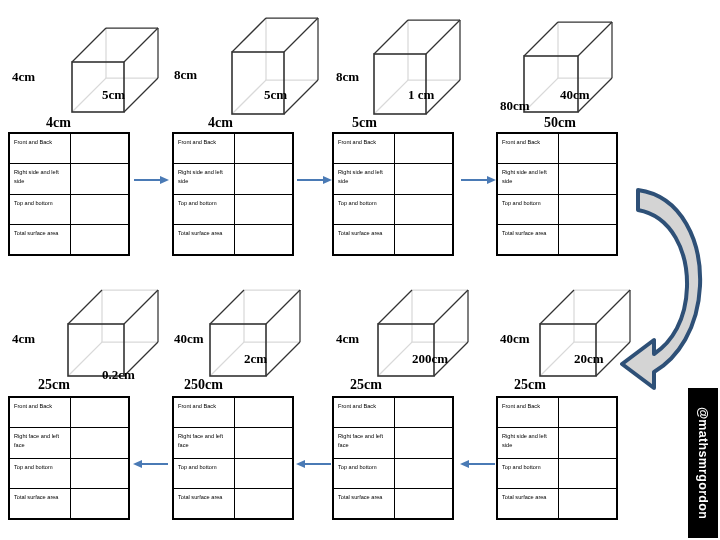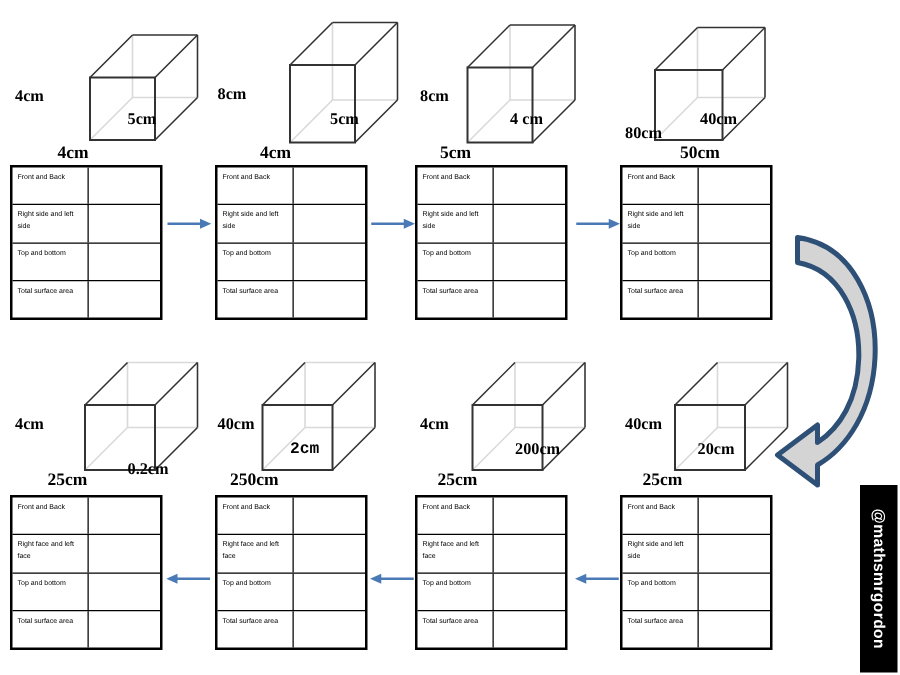--- a/index.html
+++ b/index.html
@@ -129,21 +129,21 @@
           <path d="M36 62 L36 2" fill="none" stroke="#d9d9d9" stroke-width="1.25"></path>
           <path d="M36 2 L88 2" fill="none" stroke="#333333" stroke-width="1.25"></path>
           <path d="M88 2 L88 62" fill="none" stroke="#333333" stroke-width="1.25"></path>
           <path d="M2 36 L36 2" fill="none" stroke="#333333" stroke-width="1.25"></path>
           <path d="M54 36 L88 2" fill="none" stroke="#333333" stroke-width="1.25"></path>
           <path d="M54 96 L88 62" fill="none" stroke="#333333" stroke-width="1.25"></path>
           <rect x="2" y="36" width="52" height="60" fill="none" stroke="#333333" stroke-width="1.6"></rect>
         </svg>
       </div>
       <div class="dim dim-h" style="left: 2px; top: 62px;">8cm</div>
-      <div class="dim dim-d" style="left: 74px; top: 80px;">4 cm</div>
+      <div class="dim dim-d" style="left: 74px; top: 80px;">1 cm</div>
       <div class="dim dim-w" style="left: 18px; top: 108px;">5cm</div>
     </div>
     <div class="sa-table" style="left: 332px; top: 132px; width: 122px; height: 124px;">
       <div class="sa-row">
         <div class="sa-cell-label">Front and Back</div>
         <div class="sa-cell-value"></div>
       </div>
       <div class="sa-row">
         <div class="sa-cell-label">Right side and left side</div>
         <div class="sa-cell-value"></div>
@@ -234,21 +234,21 @@
           <path d="M36 54 L36 2" fill="none" stroke="#d9d9d9" stroke-width="1.25"></path>
           <path d="M36 2 L92 2" fill="none" stroke="#d9d9d9" stroke-width="1.25"></path>
           <path d="M92 2 L92 54" fill="none" stroke="#333333" stroke-width="1.25"></path>
           <path d="M2 36 L36 2" fill="none" stroke="#333333" stroke-width="1.25"></path>
           <path d="M58 36 L92 2" fill="none" stroke="#333333" stroke-width="1.25"></path>
           <path d="M58 88 L92 54" fill="none" stroke="#333333" stroke-width="1.25"></path>
           <rect x="2" y="36" width="56" height="52" fill="none" stroke="#333333" stroke-width="1.6"></rect>
         </svg>
       </div>
       <div class="dim dim-h" style="left: 2px; top: 60px;">40cm</div>
-      <div class="dim dim-d" style="left: 60px; top: 80px; font-family: Liberation Mono, monospace;">2cm</div>
+      <div class="dim dim-d" style="left: 72px; top: 80px;">2cm</div>
       <div class="dim dim-w" style="left: 12px; top: 106px;">250cm</div>
     </div>
     <div class="sa-table" style="left: 172px; top: 396px; width: 122px; height: 124px;">
       <div class="sa-row">
         <div class="sa-cell-label">Front and Back</div>
         <div class="sa-cell-value"></div>
       </div>
       <div class="sa-row">
         <div class="sa-cell-label">Right face and left face</div>
         <div class="sa-cell-value"></div>
@@ -304,21 +304,21 @@
           <path d="M36 54 L36 2" fill="none" stroke="#d9d9d9" stroke-width="1.25"></path>
           <path d="M36 2 L92 2" fill="none" stroke="#d9d9d9" stroke-width="1.25"></path>
           <path d="M92 2 L92 54" fill="none" stroke="#333333" stroke-width="1.25"></path>
           <path d="M2 36 L36 2" fill="none" stroke="#333333" stroke-width="1.25"></path>
           <path d="M58 36 L92 2" fill="none" stroke="#333333" stroke-width="1.25"></path>
           <path d="M58 88 L92 54" fill="none" stroke="#333333" stroke-width="1.25"></path>
           <rect x="2" y="36" width="56" height="52" fill="none" stroke="#333333" stroke-width="1.6"></rect>
         </svg>
       </div>
       <div class="dim dim-h" style="left: 2px; top: 60px;">40cm</div>
-      <div class="dim dim-d" style="left: 60px; top: 80px;">20cm</div>
+      <div class="dim dim-d" style="left: 76px; top: 80px;">20cm</div>
       <div class="dim dim-w" style="left: 16px; top: 106px;">25cm</div>
     </div>
     <div class="sa-table" style="left: 496px; top: 396px; width: 122px; height: 124px;">
       <div class="sa-row">
         <div class="sa-cell-label">Front and Back</div>
         <div class="sa-cell-value"></div>
       </div>
       <div class="sa-row">
         <div class="sa-cell-label">Right side and left side</div>
         <div class="sa-cell-value"></div>

